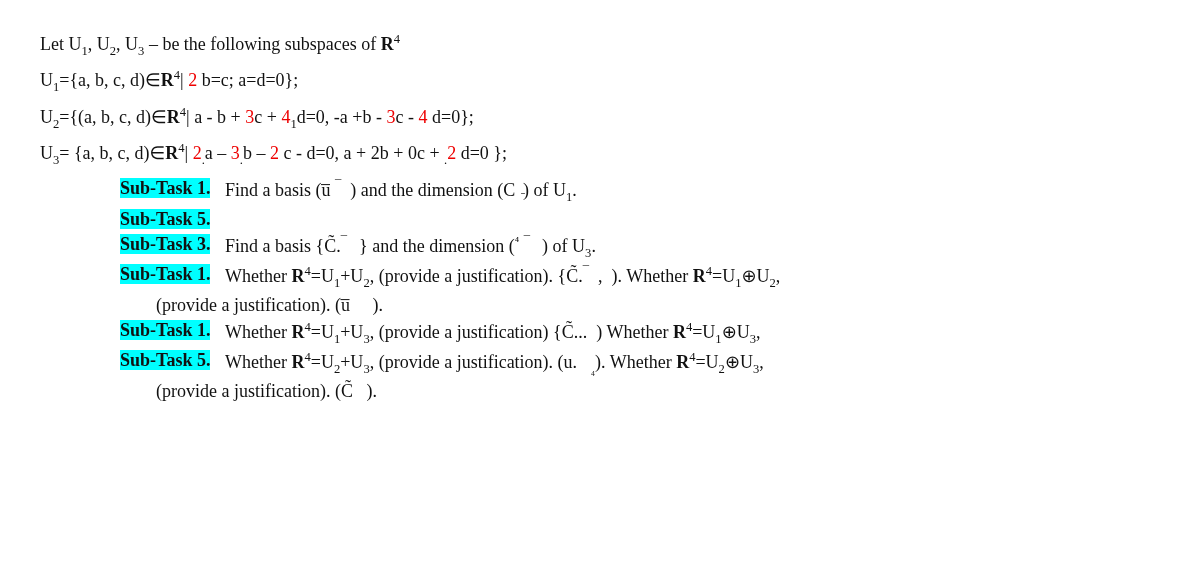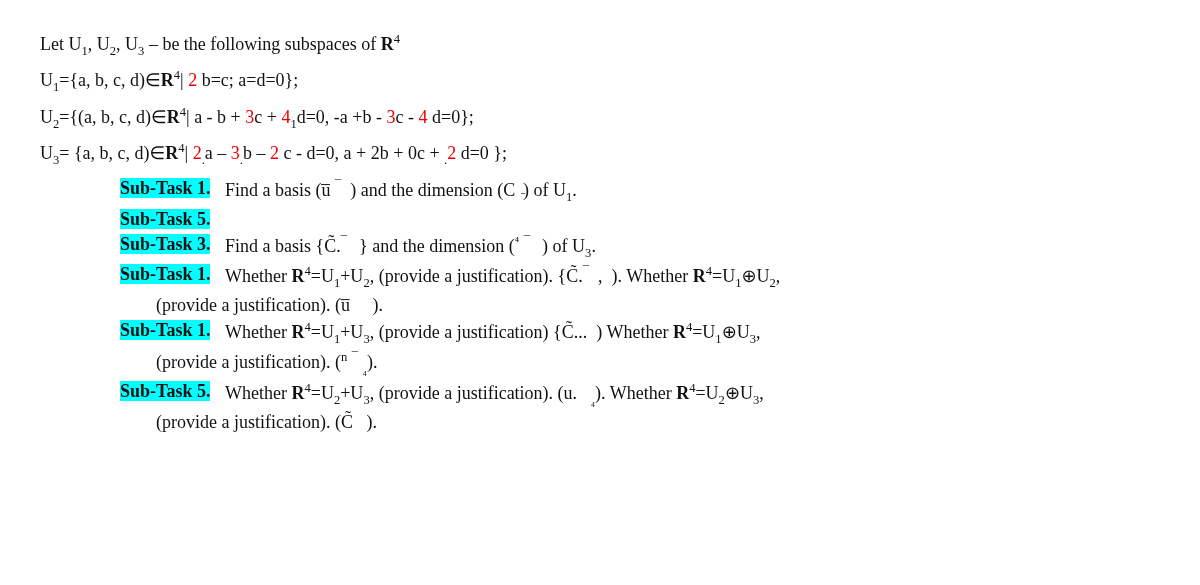--- a/index.html
+++ b/index.html
@@ -111,23 +111,20 @@
     </div>
 
     <div class="subtask-line">
       <span class="subtask-label indent">
         <span class="highlight">Sub-Task 1.</span>
       </span>
       <span class="subtask-content">
         Whether <strong>R</strong><sup>4</sup>=U<sub>1</sub>+U<sub>3</sub>, (provide a justification) {C̃... &nbsp;) Whether <strong>R</strong><sup>4</sup>=U<sub>1</sub>⊕U<sub>3</sub>,
       </span>
     </div>
-    <div class="continuation">
-      (provide a justification). (<sup>n</sup> <sup>¯</sup> <sub>₄</sub>).
-    </div>
 
     <div class="subtask-line">
       <span class="subtask-label indent">
         <span class="highlight">Sub-Task 5.</span>
       </span>
       <span class="subtask-content">
         Whether <strong>R</strong><sup>4</sup>=U<sub>2</sub>+U<sub>3</sub>, (provide a justification). (u. &nbsp; <sub>₄</sub>). Whether <strong>R</strong><sup>4</sup>=U<sub>2</sub>⊕U<sub>3</sub>,
       </span>
     </div>
     <div class="continuation">

